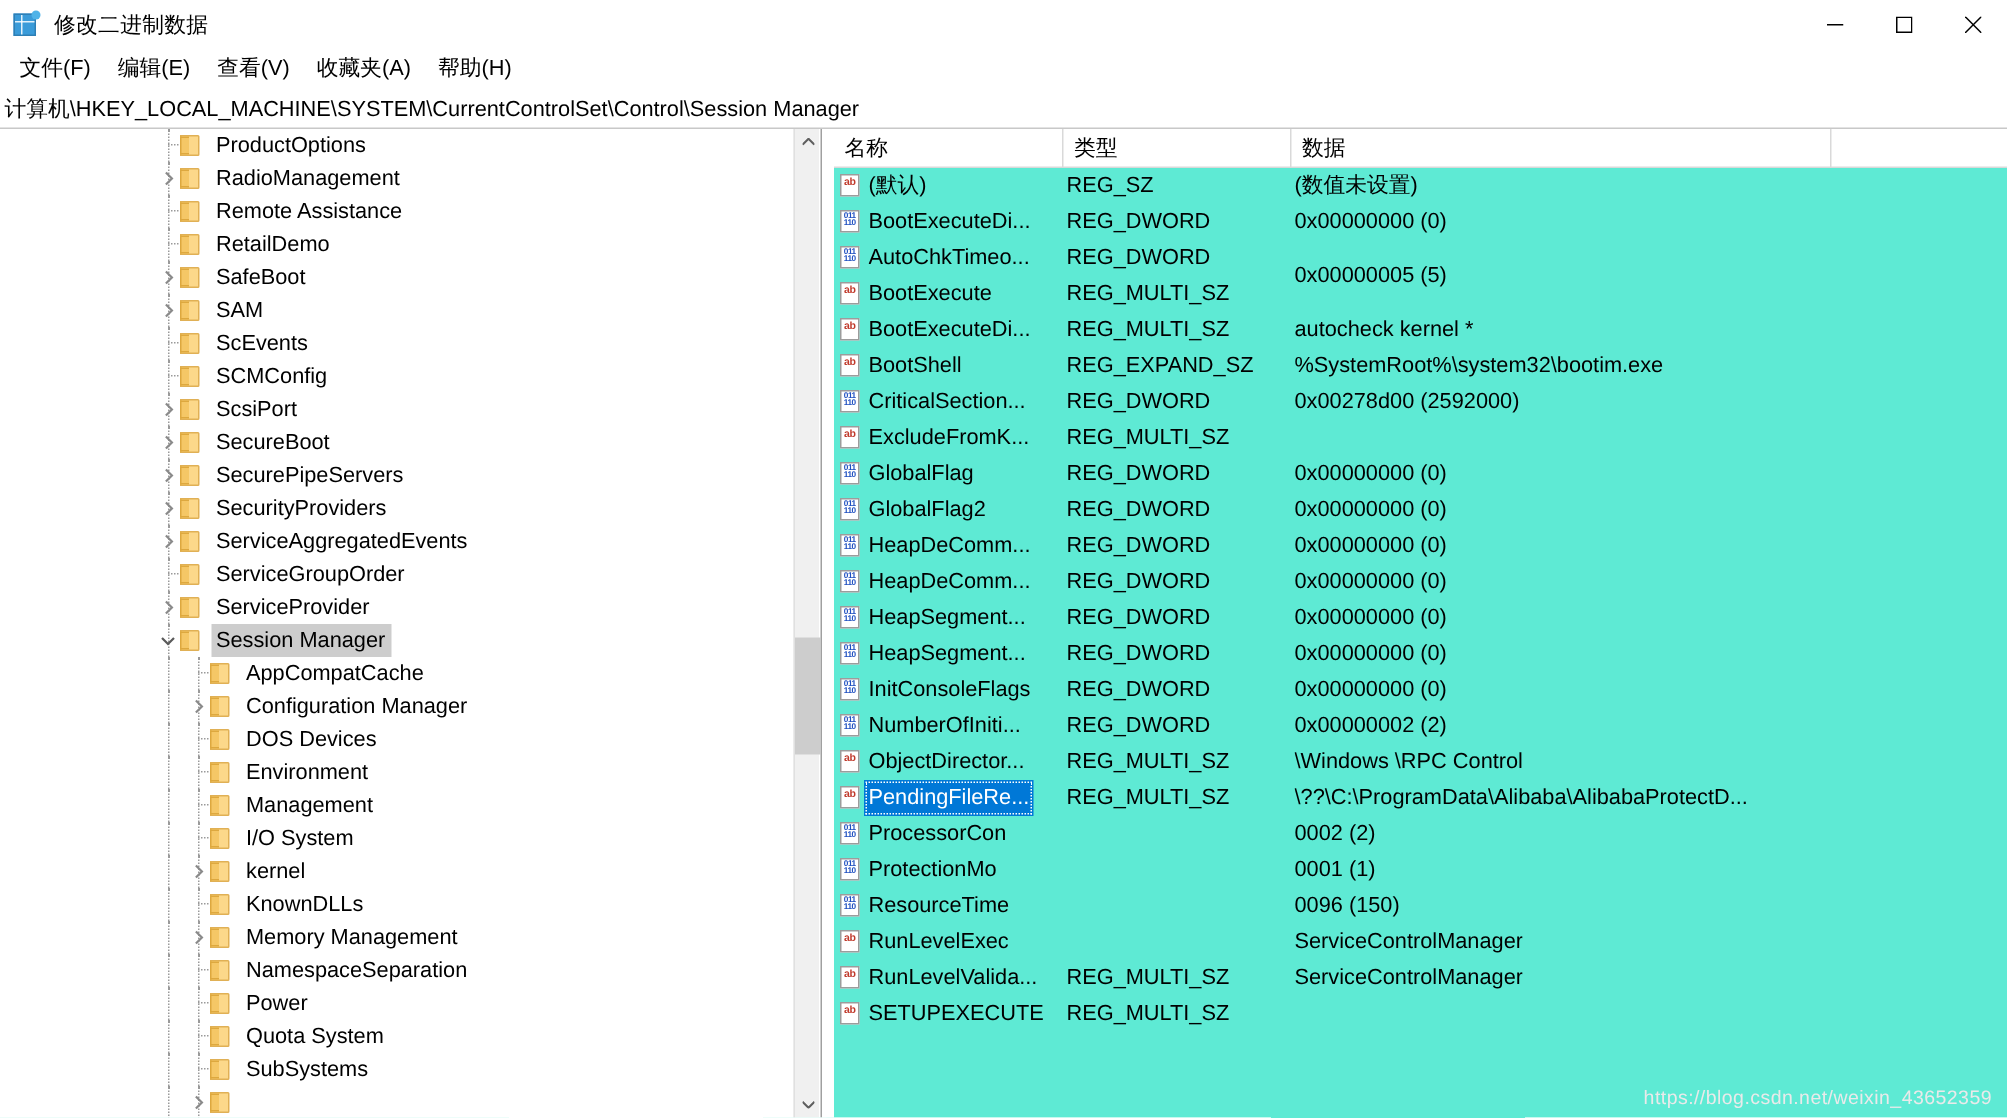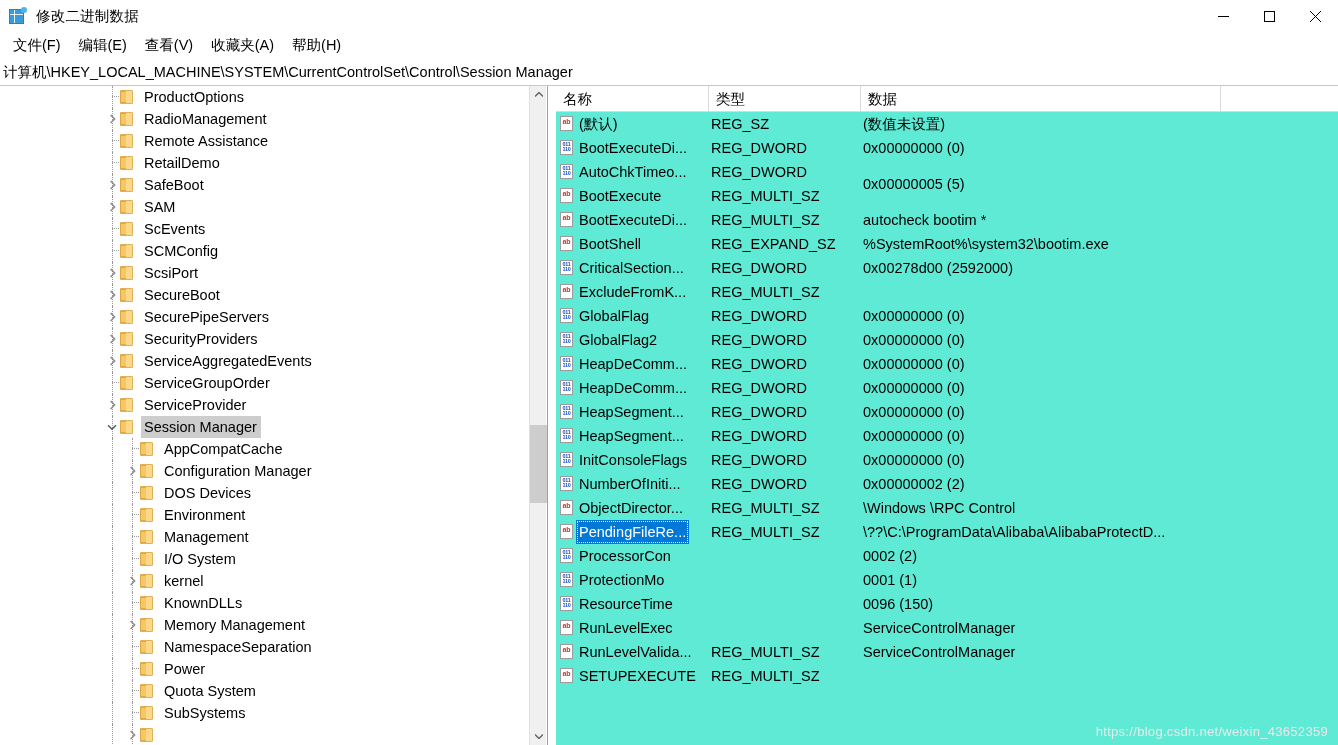--- a/index.html
+++ b/index.html
@@ -754,21 +754,21 @@
             <div class="cell" style="left: 155px; max-width: 146px;">REG_MULTI_SZ</div>
             <div class="cell" style="left: 307px; max-width: 470px;"></div>
           </div>
           <div class="lrow">
             <div class="vicon str">
               <div class="page"></div>
               <div class="tag">ab</div>
             </div>
             <div class="cell name" style="max-width: 128px;">BootExecuteDi...</div>
             <div class="cell" style="left: 155px; max-width: 146px;">REG_MULTI_SZ</div>
-            <div class="cell" style="left: 307px; max-width: 470px;">autocheck bootim *</div>
+            <div class="cell" style="left: 307px; max-width: 470px;">autocheck kernel *</div>
           </div>
           <div class="lrow">
             <div class="vicon str">
               <div class="page"></div>
               <div class="tag">ab</div>
             </div>
             <div class="cell name" style="max-width: 128px;">BootShell</div>
             <div class="cell" style="left: 155px; max-width: 146px;">REG_EXPAND_SZ</div>
             <div class="cell" style="left: 307px; max-width: 470px;">%SystemRoot%\system32\bootim.exe</div>
           </div>

